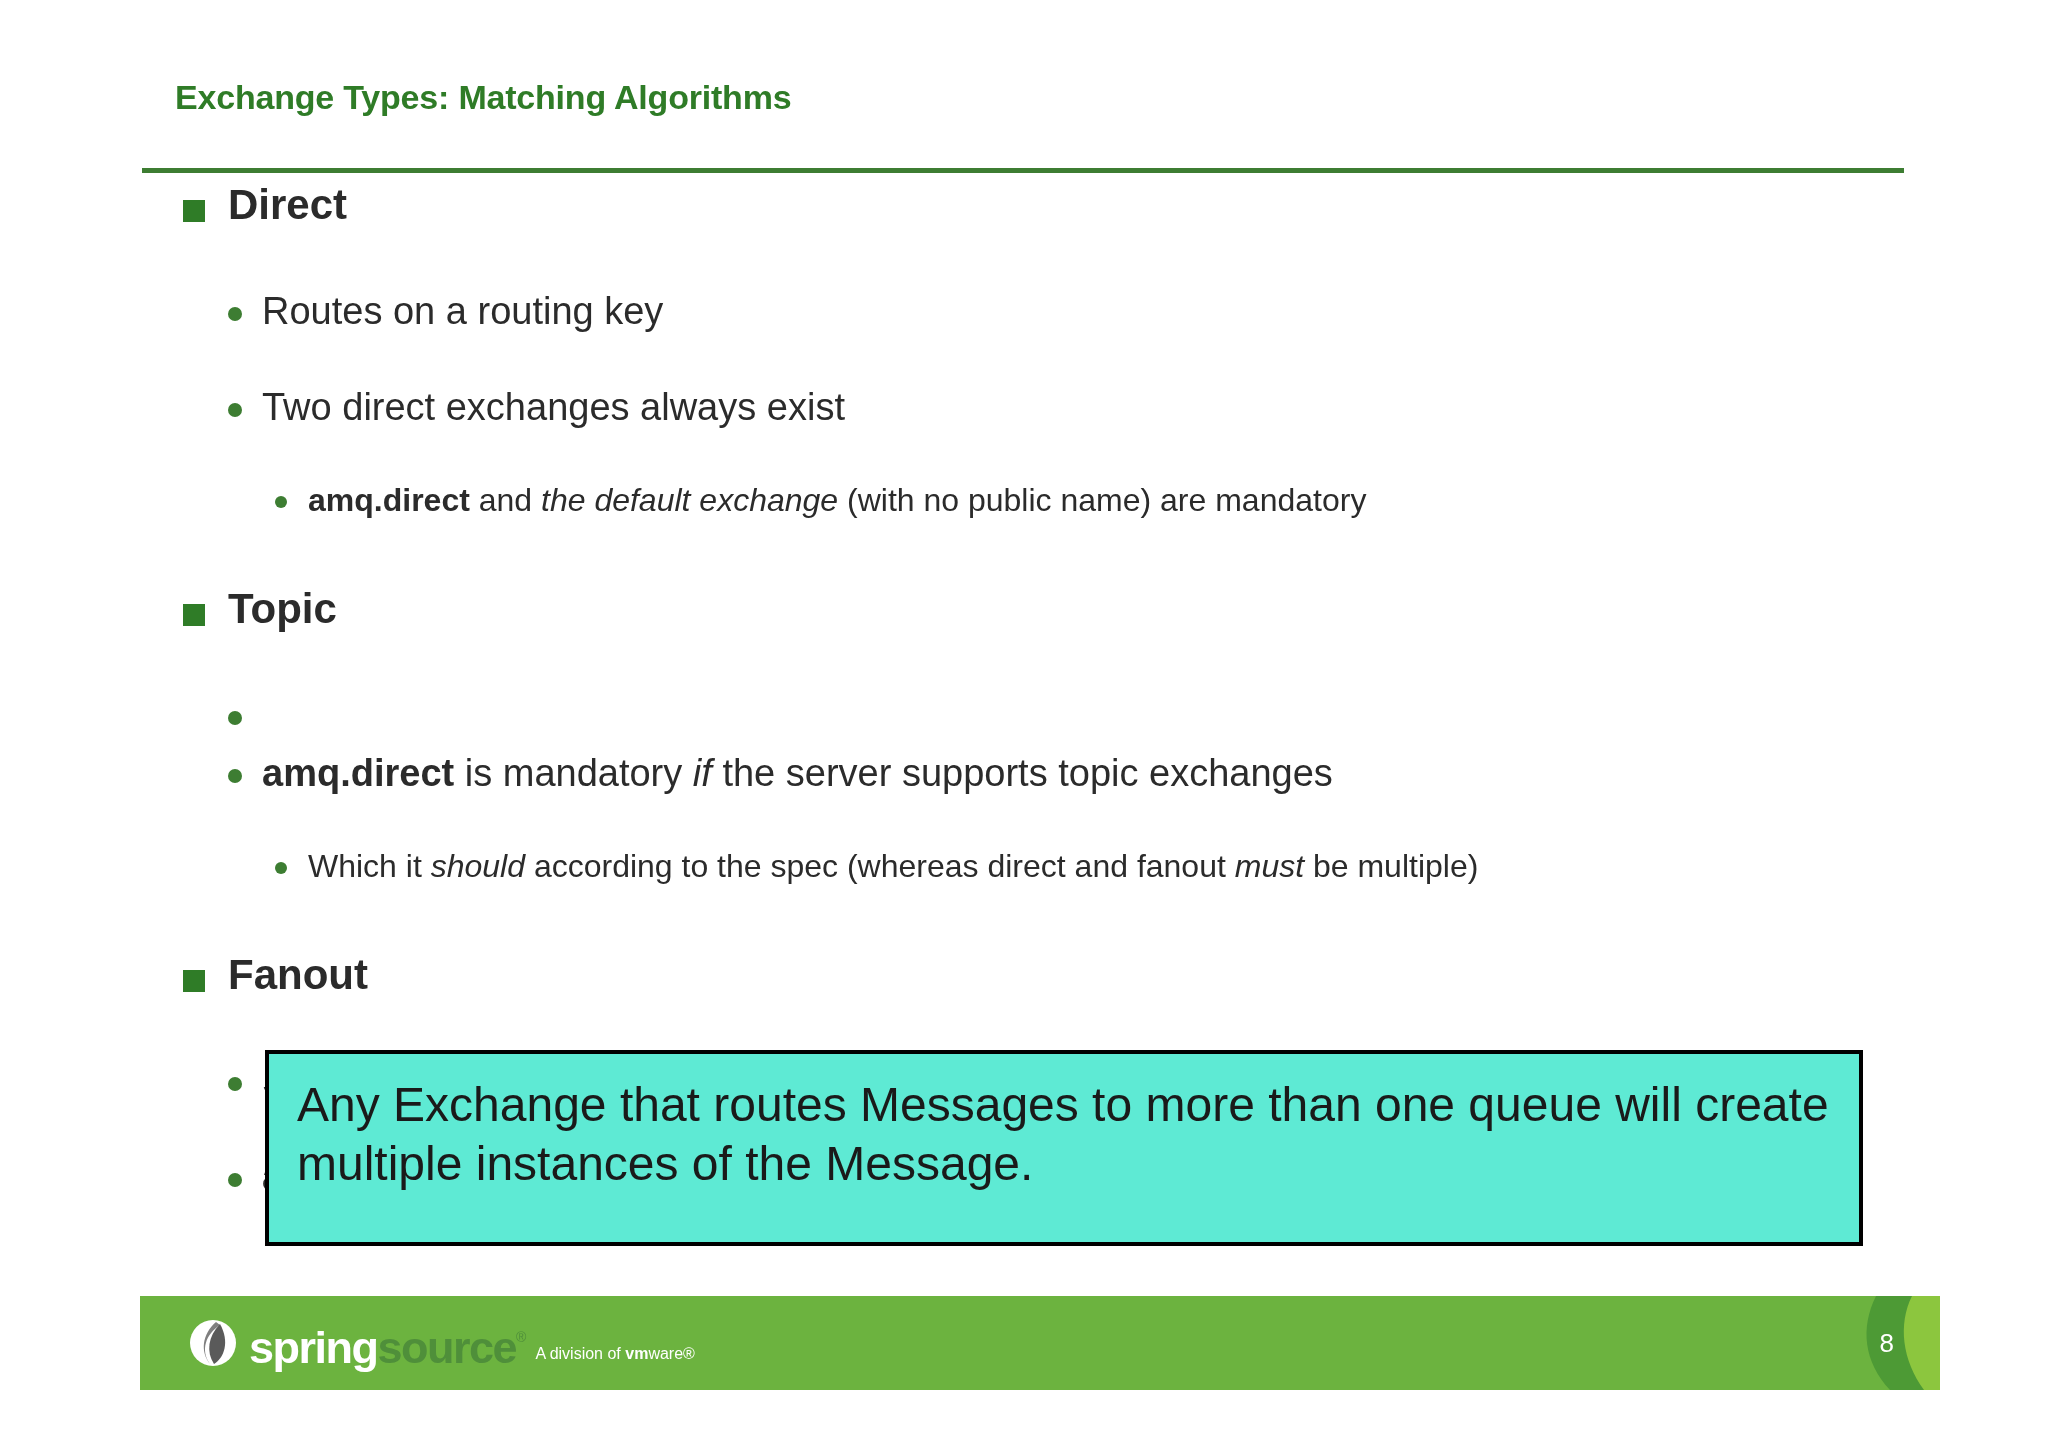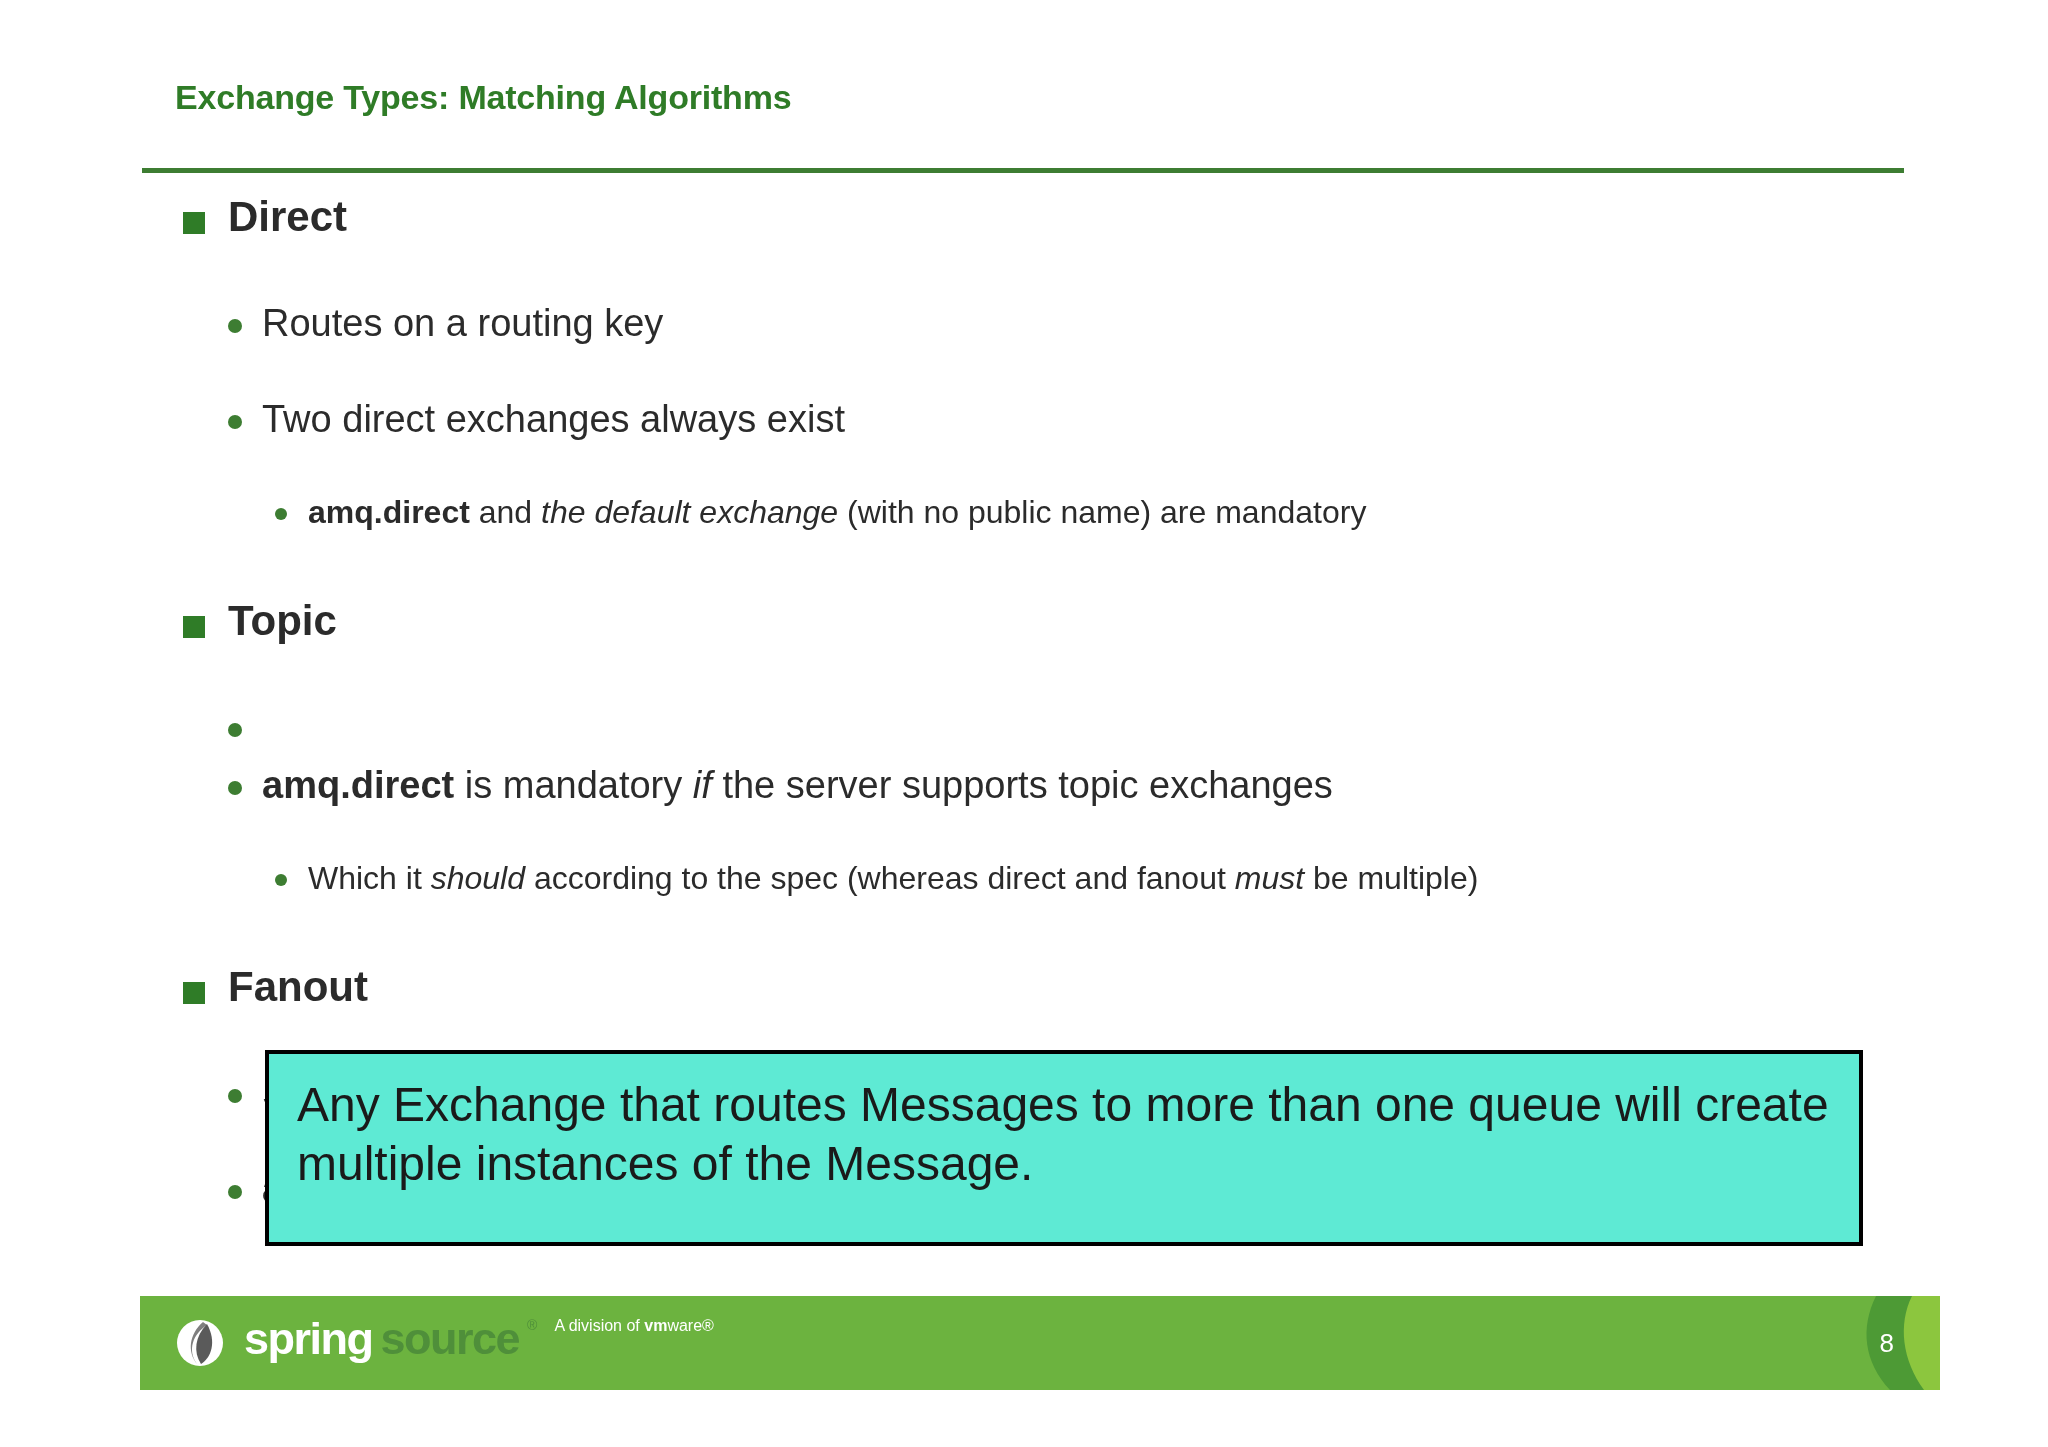--- a/index.html
+++ b/index.html
@@ -33,21 +33,21 @@
     top: 168px;
     width: 1762px;
     height: 5px;
     background: #3d7d32;
   }
 
   
   .body-area {
     position: absolute;
     left: 0;
-    top: 196px;
+    top: 184px;
     width: 1912px;
   }
 
   .lvl1 {
     position: relative;
     padding-left: 228px;
     font-size: 42px;
     font-weight: bold;
     color: #2b2b2b;
     line-height: 1.0;
@@ -136,26 +136,26 @@
   }
   .footer-leaf {
     position: absolute;
     right: 0;
     top: 0;
     width: 120px;
     height: 94px;
   }
   .logo-wrap {
     position: absolute;
-    left: 37px;
+    left: 50px;
     top: 50%;
     transform: translateY(-50%);
     display: flex;
-    align-items: flex-start;
-    gap: 8px;
+    align-items: flex-end;
+    gap: 0;
   }
   .logo-mark {
     width: 46px;
     height: 50px;
     margin-right: 13px;
     position: relative;
     flex: none;
   }
   .logo-spring {
     font-size: 45px;

